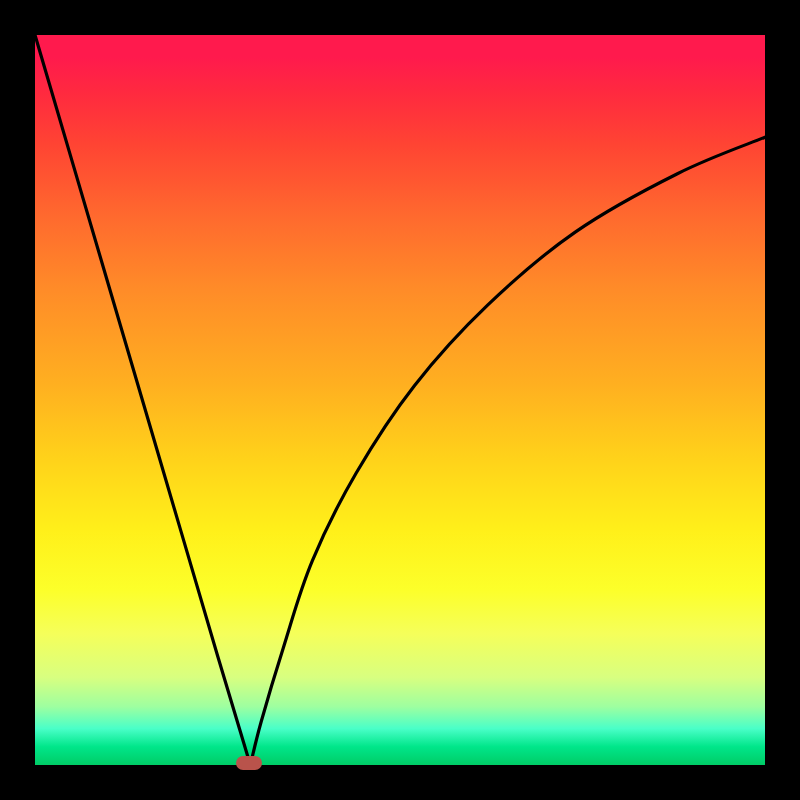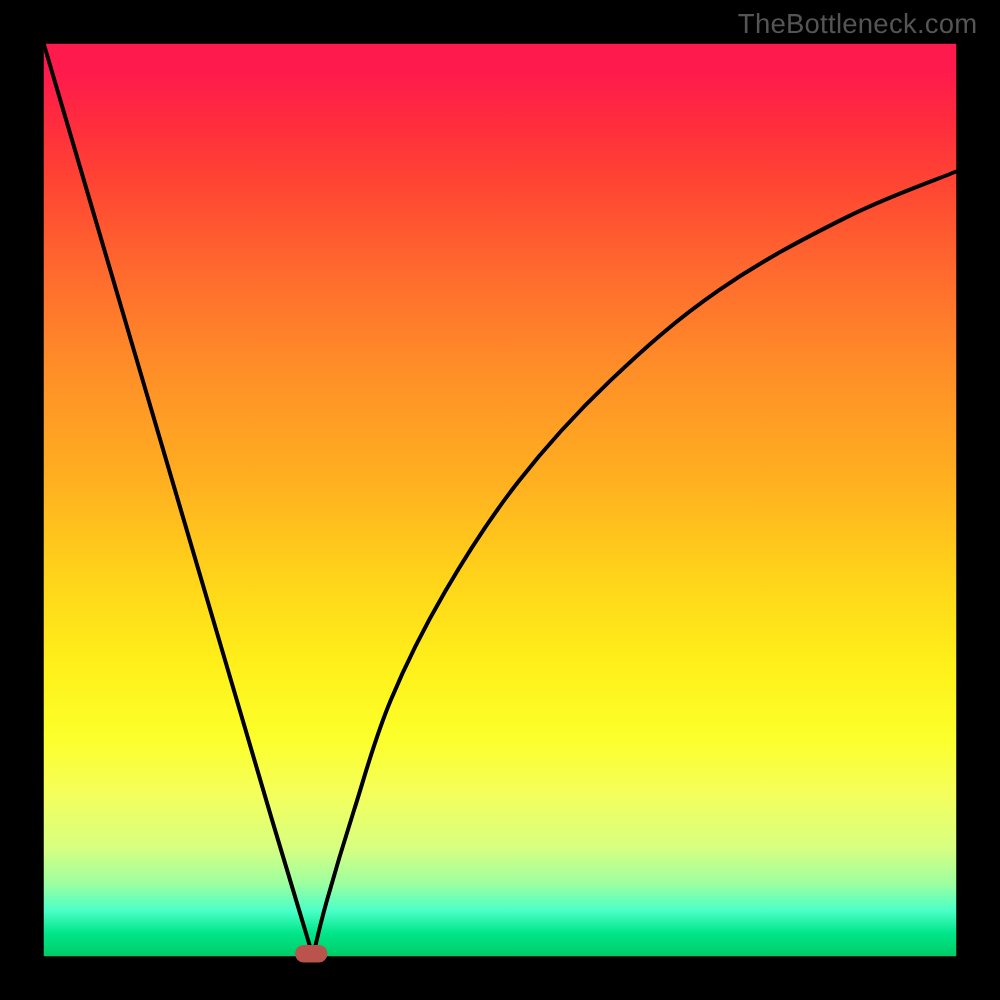--- a/index.html
+++ b/index.html
@@ -80,14 +80,13 @@
 <body>
 
 <div class="frame">
   <div class="plot-area">
     <svg class="curve" viewBox="0 0 730 730" preserveAspectRatio="none">
       <path d="M 0.00 0.00 L 36.50 124.10 L 73.00 248.20 L 109.50 372.30 L 146.00 496.40 L 182.50 620.50 L 204.40 693.50 L 215.35 730.00"></path>
       <path d="M 215.35 730.00 C 217.32 722.12, 220.39 707.22, 226.30 686.20 C 232.21 665.18, 239.00 642.11, 248.20 613.20 C 257.40 584.29, 264.26 557.14, 277.40 525.60 C 290.54 494.06, 302.80 469.54, 321.20 438.00 C 339.60 406.46, 355.95 380.62, 379.60 350.40 C 403.25 320.18, 423.69 297.69, 452.60 270.10 C 481.51 242.51, 506.04 220.75, 540.20 197.10 C 574.36 173.45, 608.24 155.78, 642.40 138.70 C 676.56 121.62, 714.23 108.77, 730.00 102.20"></path>
     </svg>
     <div class="marker" style="left: 213.89px; top: 728px;"></div>
   </div>
-  <div class="watermark">TheBottleneck.com</div>
 </div>
 
 </body></html>

